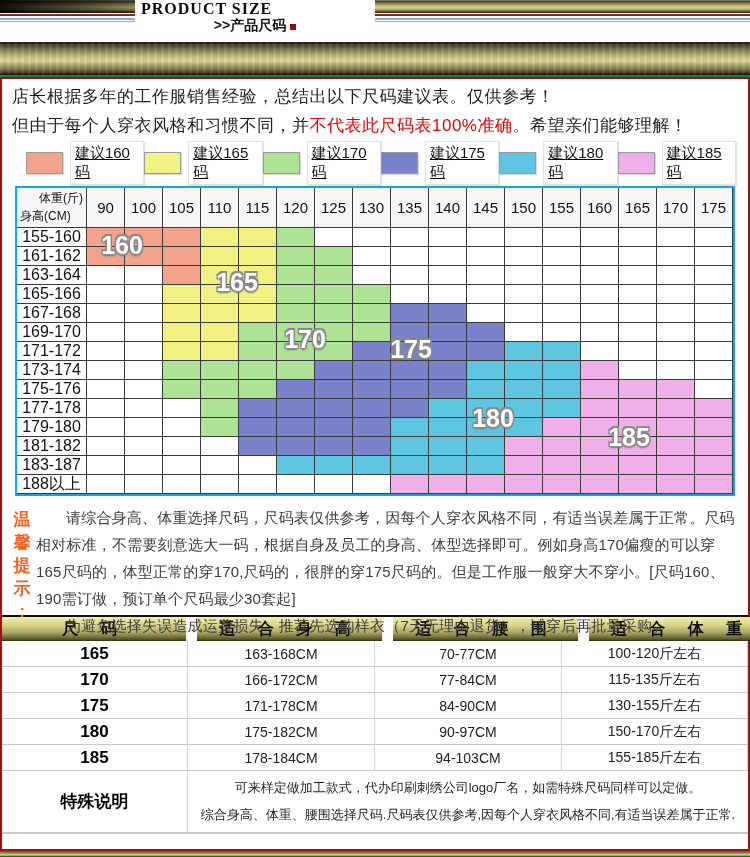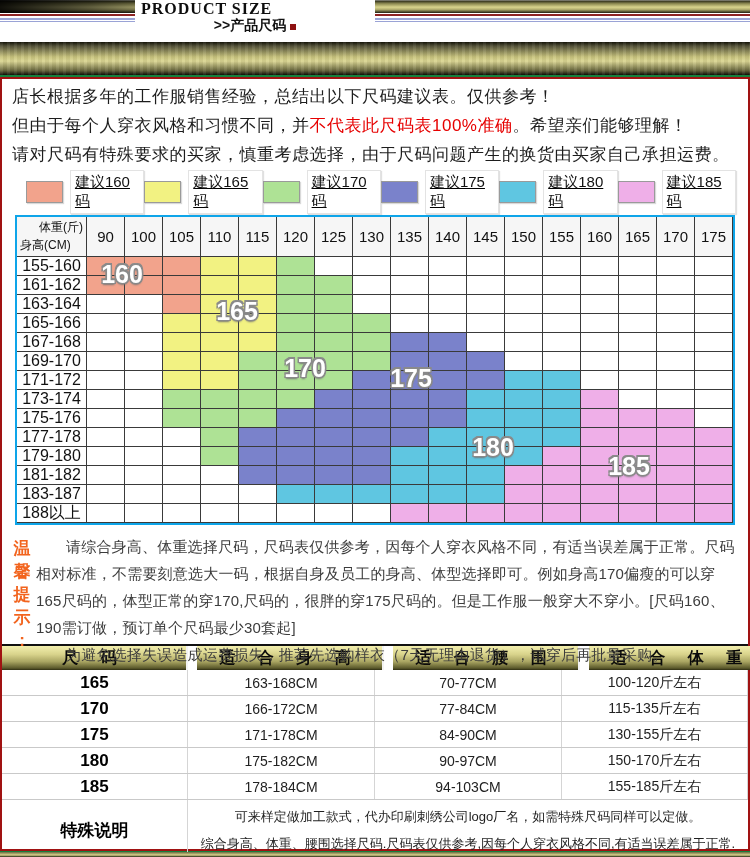--- a/index.html
+++ b/index.html
@@ -103,21 +103,20 @@
     </div>
   </div>
 
   <div class="gold-bar"></div>
 
   <div class="frame">
 
     <div class="intro">
       <p>店长根据多年的工作服销售经验，总结出以下尺码建议表。仅供参考！</p>
       <p><span>但由于每个人穿衣风格和习惯不同，并</span><span class="em-red">不代表此尺码表100%准确</span><span>。希望亲们能够理解！</span></p>
-      <p>请对尺码有特殊要求的买家，慎重考虑选择，由于尺码问题产生的换货由买家自己承担运费。</p>
     </div>
 
     <div class="legend" id="legend">
         <div class="legend-item">
           <span class="swatch" style="background: rgb(242, 163, 140);"></span>
           <span class="legend-label">建议160码</span>
         </div>
         <div class="legend-item">
           <span class="swatch" style="background: rgb(242, 242, 130);"></span>
           <span class="legend-label">建议165码</span>

